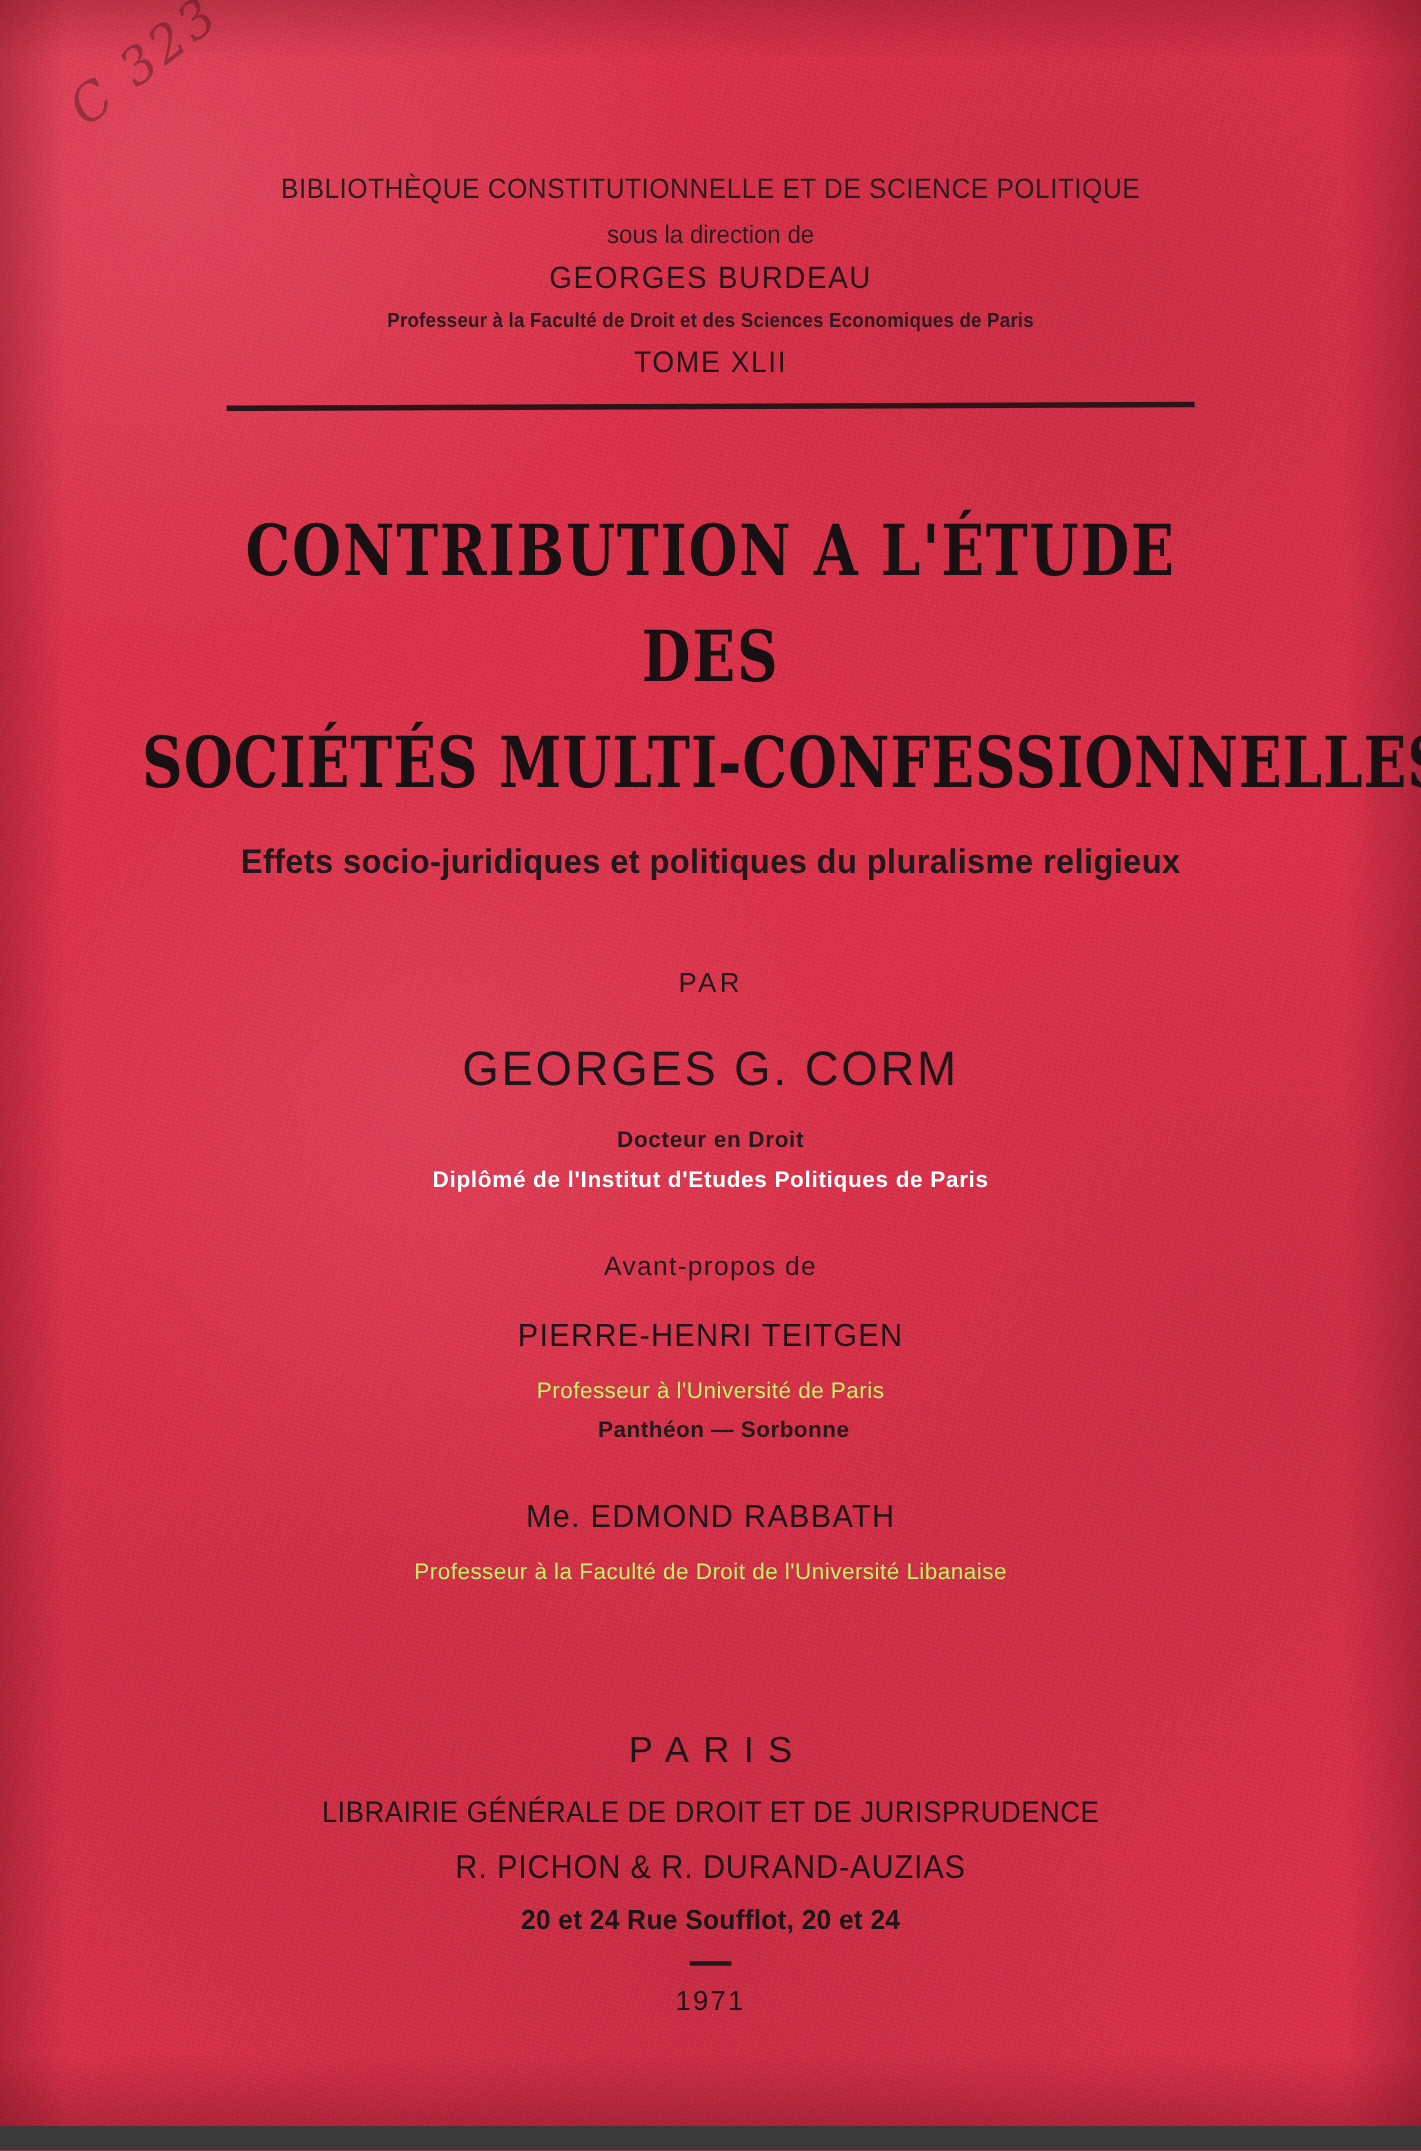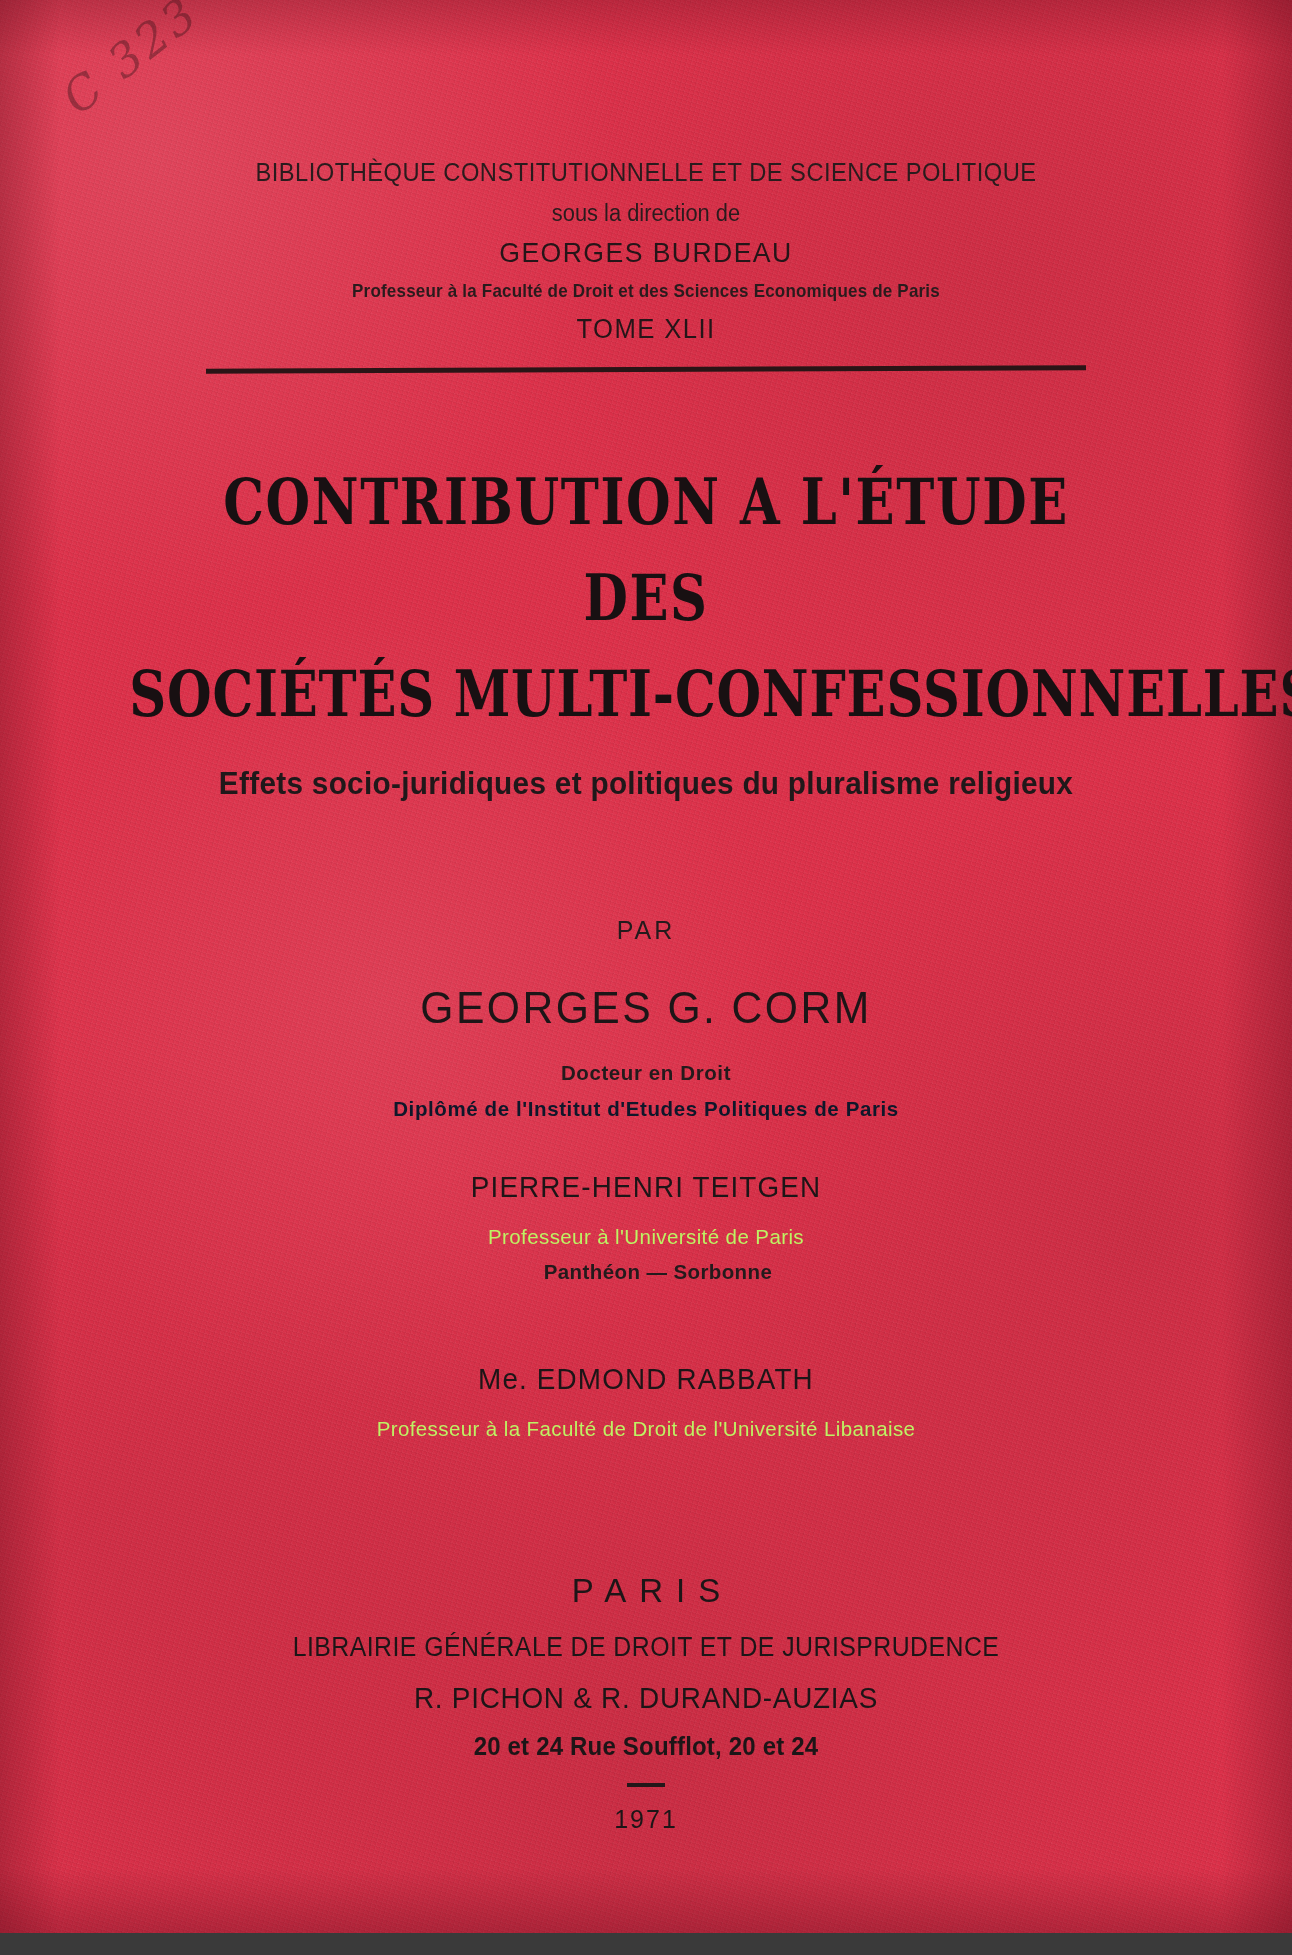--- a/index.html
+++ b/index.html
@@ -169,42 +169,41 @@
   
   #author-block {
     position: absolute;
     left: 0; right: 0;
     top: 880px;
   }
   #author-par {
     font-size: 25px;
     letter-spacing: 3px;
     color: #241a1c;
-    margin-top: 36px;
   }
   #author-name {
     font-size: 44px;
     margin-top: 38px;
     letter-spacing: 2.5px;
     color: #1d1517;
     transform: scaleX(0.97);
   }
   #author-deg-1 {
     font-size: 20.5px;
     font-weight: bold;
     margin-top: 28px;
     letter-spacing: 0.6px;
     color: #241a1c;
   }
   #author-deg-2 {
     font-size: 20.5px;
     font-weight: bold;
     margin-top: 12px;
     letter-spacing: 0.6px;
-    color: #0f172a;
+    color: #ffffff;
   }
 
   
   #foreword-block {
     position: absolute;
     left: 0; right: 0;
     top: 1138px;
   }
   #preface-block {
     position: absolute;
@@ -313,20 +312,21 @@
   </div>
 
   <div class="content" id="author-block">
     <div id="author-par">PAR</div>
     <div id="author-name">GEORGES G. CORM</div>
     <div id="author-deg-1">Docteur en Droit</div>
     <div id="author-deg-2">Diplômé de l'Institut d'Etudes Politiques de Paris</div>
   </div>
 
   <div class="content" id="foreword-block">
+    <div class="cred-intro">Avant-propos de</div>
     <div class="cred-name">PIERRE-HENRI TEITGEN</div>
     <div class="cred-sub">Professeur à l'Université de Paris</div>
     <div class="cred-sub2">Panthéon — Sorbonne</div>
   </div>
 
   <div class="content" id="preface-block">
     <div class="cred-name">Me. EDMOND RABBATH</div>
     <div class="cred-sub">Professeur à la Faculté de Droit de l'Université Libanaise</div>
   </div>
 

